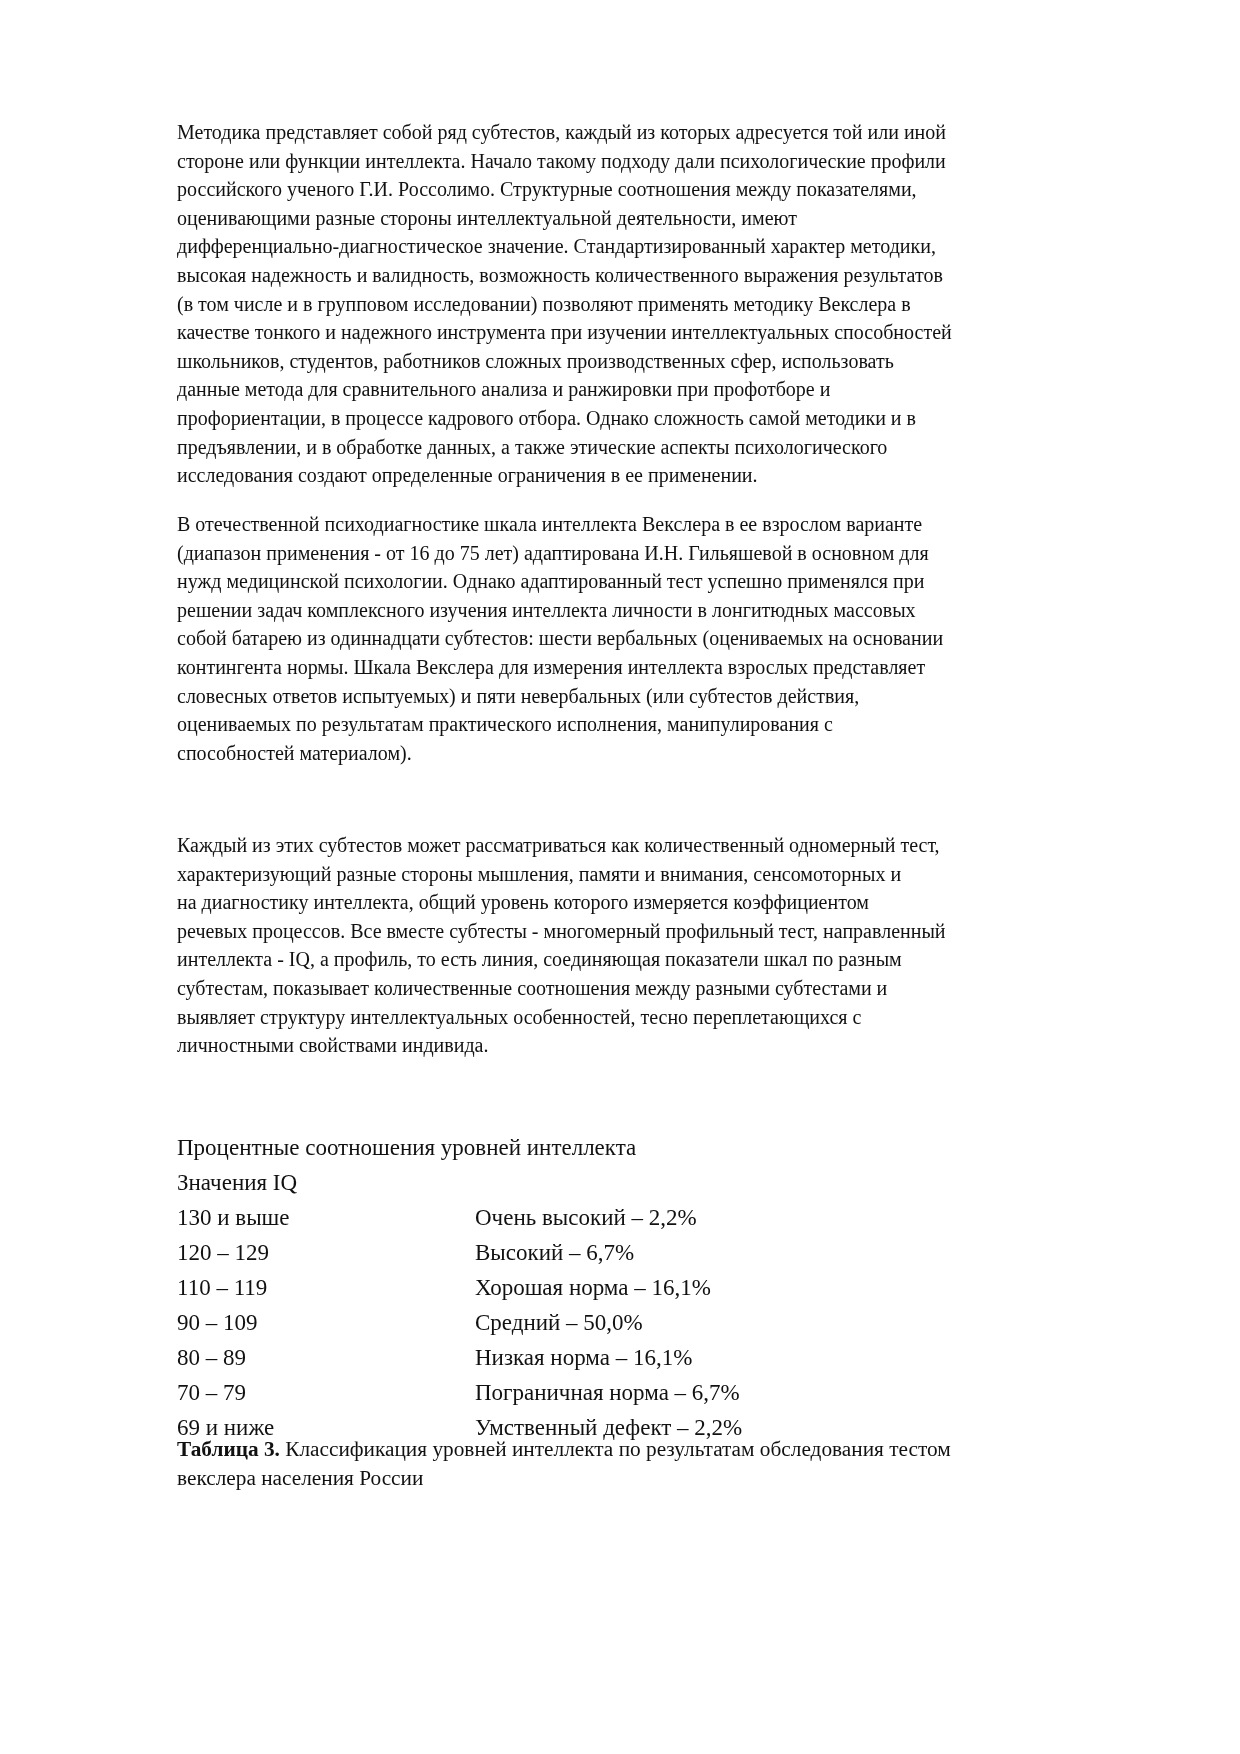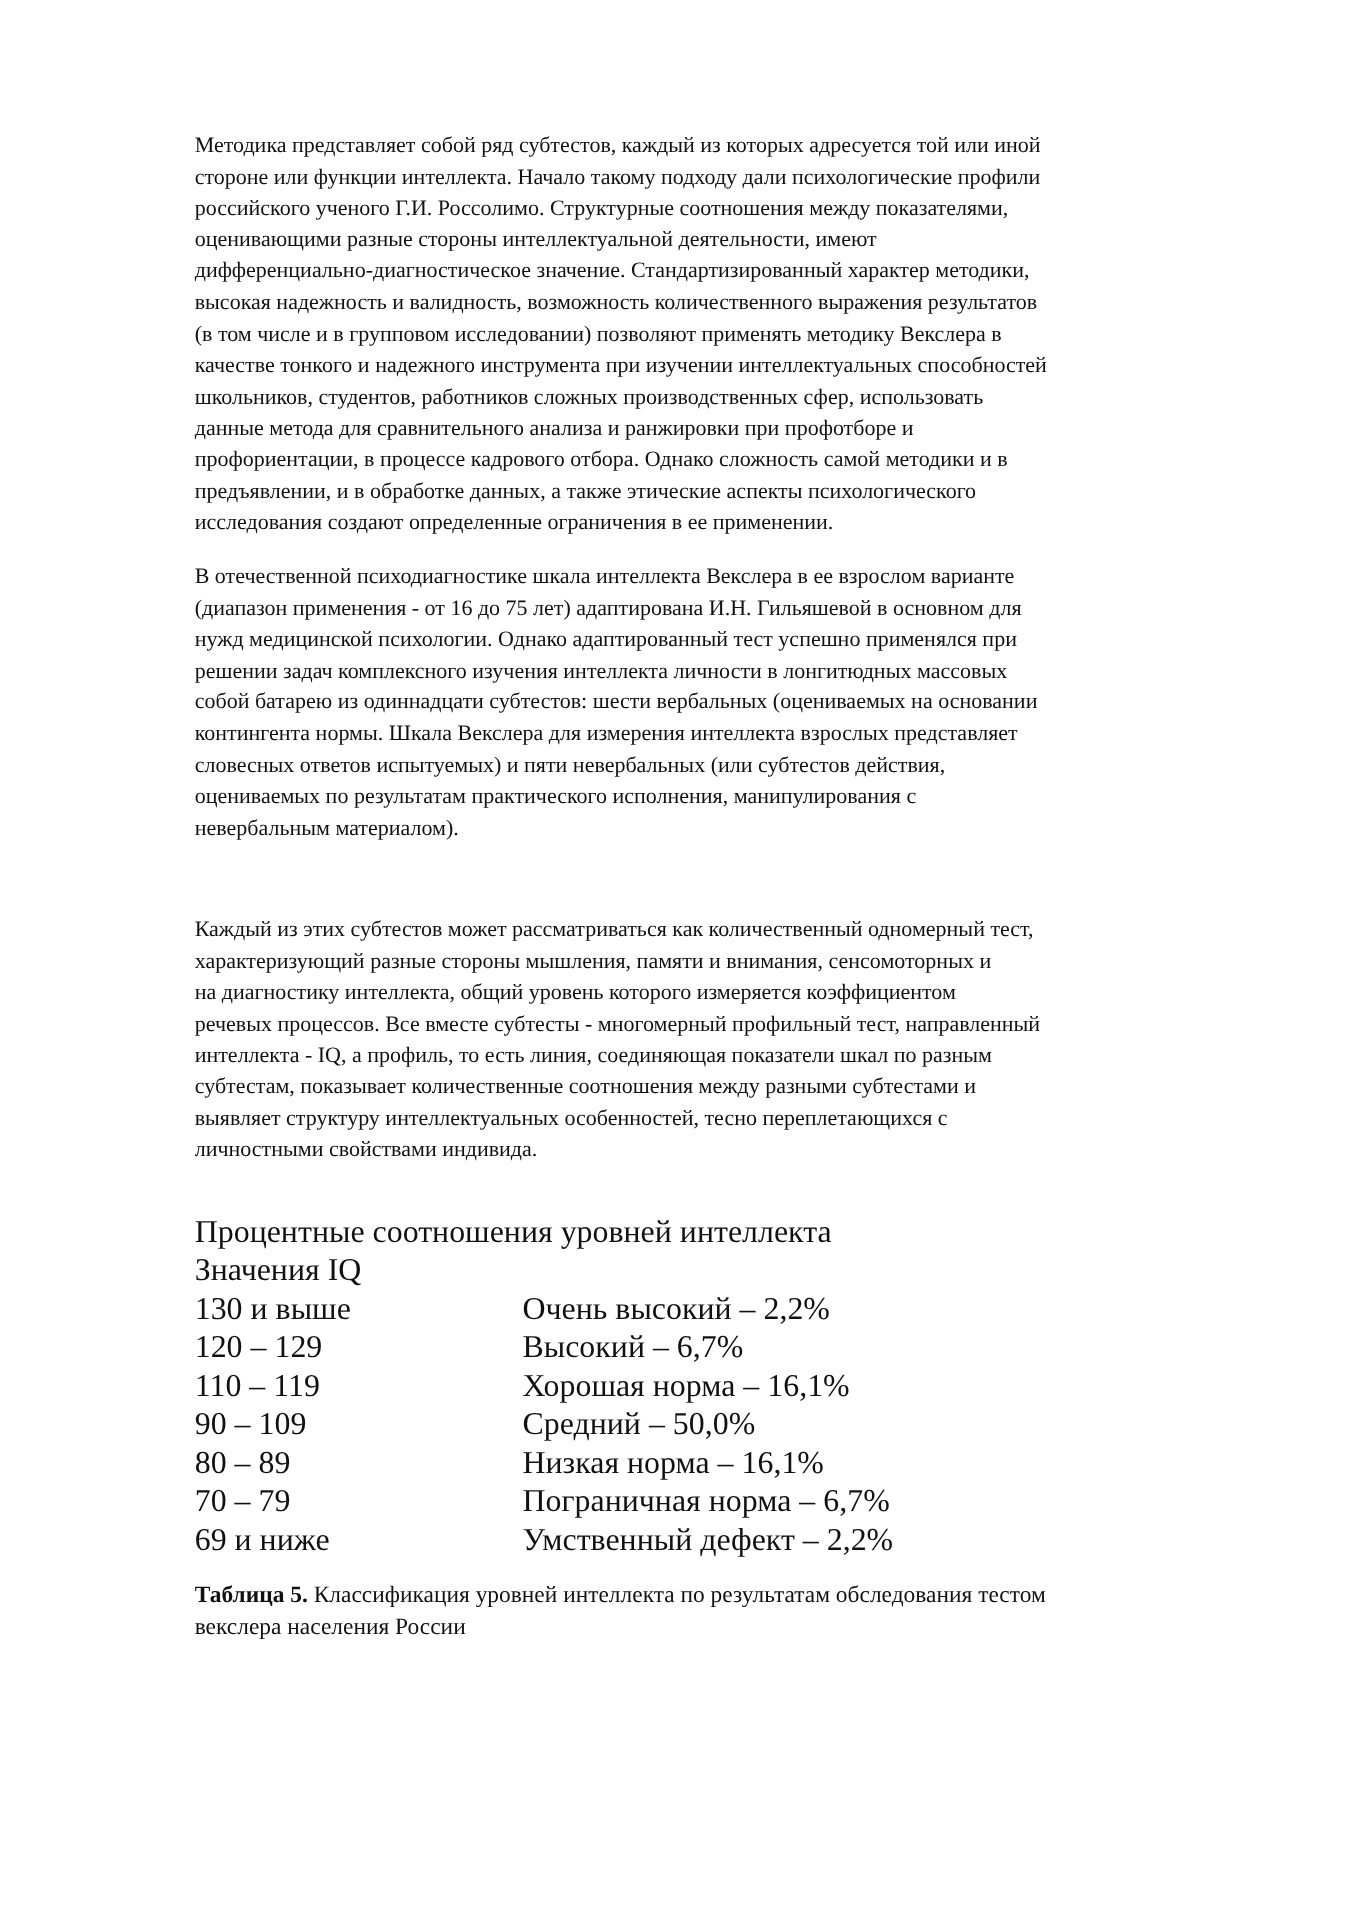--- a/index.html
+++ b/index.html
@@ -28,23 +28,23 @@
     white-space: nowrap;
   }
   .para .line {
     display: block;
   }
   .p1 { position: absolute; top: 0; }
   .p2 { position: absolute; top: 392px; }
   .p3 { position: absolute; top: 713px; }
   .table-block {
     position: absolute;
-    top: 985px;
+    top: 1012px;
     left: 0;
-    font-size: 29px;
+    font-size: 23px;
   }
   .table-title, .table-subtitle {
     height: 35px;
     line-height: 35px;
     white-space: nowrap;
   }
   .iq-row {
     display: flex;
     height: 35px;
     line-height: 35px;
@@ -91,21 +91,21 @@
 
   <p class="para p2">
     <span class="line">В отечественной психодиагностике шкала интеллекта Векслера в ее взрослом варианте</span>
     <span class="line">(диапазон применения - от 16 до 75 лет) адаптирована И.Н. Гильяшевой в основном для</span>
     <span class="line">нужд медицинской психологии. Однако адаптированный тест успешно применялся при</span>
     <span class="line">решении задач комплексного изучения интеллекта личности в лонгитюдных массовых</span>
     <span class="line">собой батарею из одиннадцати субтестов: шести вербальных (оцениваемых на основании</span>
     <span class="line">контингента нормы. Шкала Векслера для измерения интеллекта взрослых представляет</span>
     <span class="line">словесных ответов испытуемых) и пяти невербальных (или субтестов действия,</span>
     <span class="line">оцениваемых по результатам практического исполнения, манипулирования с</span>
-    <span class="line">невербальным материалом).</span>
+    <span class="line">способностей материалом).</span>
   </p>
 
   <p class="para p3">
     <span class="line">Каждый из этих субтестов может рассматриваться как количественный одномерный тест,</span>
     <span class="line">характеризующий разные стороны мышления, памяти и внимания, сенсомоторных и</span>
     <span class="line">на диагностику интеллекта, общий уровень которого измеряется коэффициентом</span>
     <span class="line">речевых процессов. Все вместе субтесты - многомерный профильный тест, направленный</span>
     <span class="line">интеллекта - IQ, а профиль, то есть линия, соединяющая показатели шкал по разным</span>
     <span class="line">субтестам, показывает количественные соотношения между разными субтестами и</span>
     <span class="line">выявляет структуру интеллектуальных особенностей, тесно переплетающихся с</span>
@@ -140,17 +140,17 @@
       <span class="iq-range">70 – 79</span>
       <span class="iq-level">Пограничная норма – 6,7%</span>
     </div>
     <div class="iq-row">
       <span class="iq-range">69 и ниже</span>
       <span class="iq-level">Умственный дефект – 2,2%</span>
     </div>
   </div>
 
   <div class="caption">
-    <div><b>Таблица 5.</b><span> Классификация уровней интеллекта по результатам обследования тестом</span></div>
+    <div><b>Таблица 3.</b><span> Классификация уровней интеллекта по результатам обследования тестом</span></div>
     <div>векслера населения России</div>
   </div>
 
 </div>
 
 </body></html>

